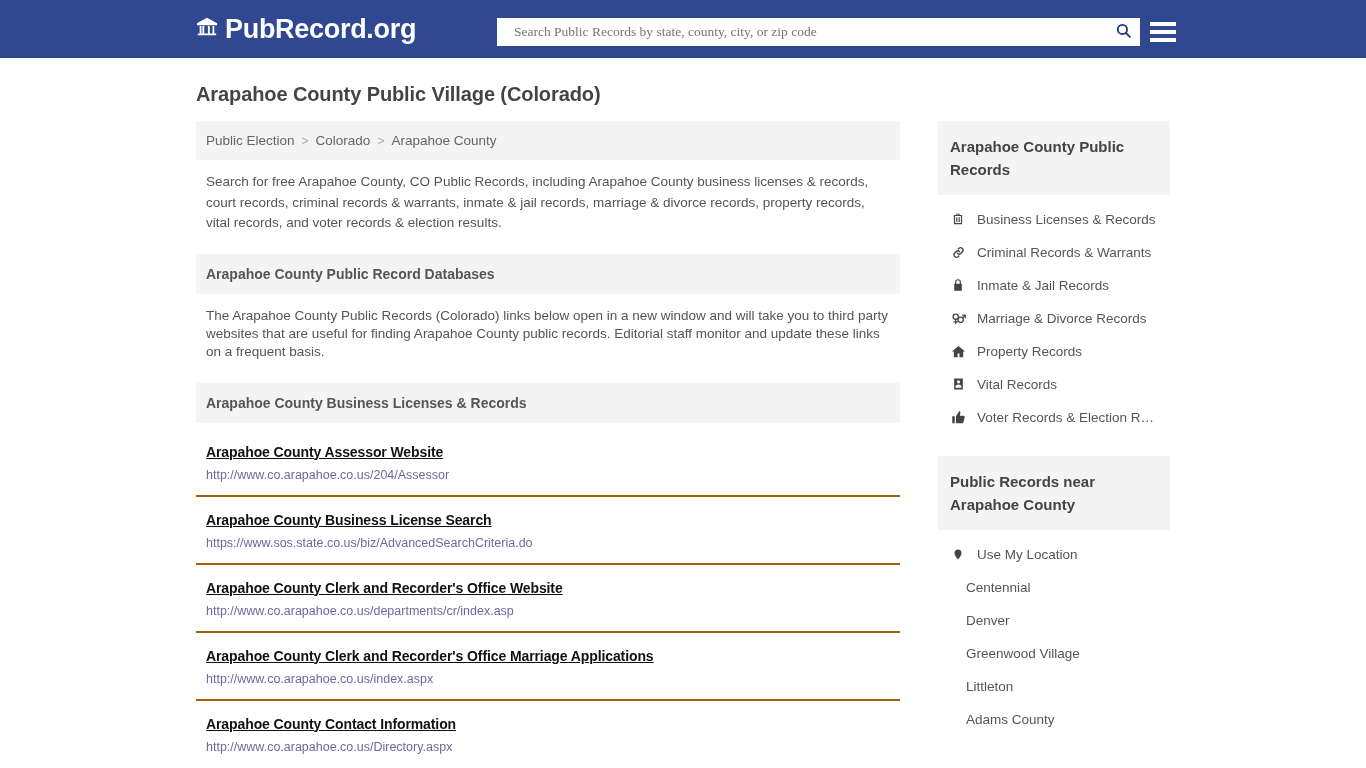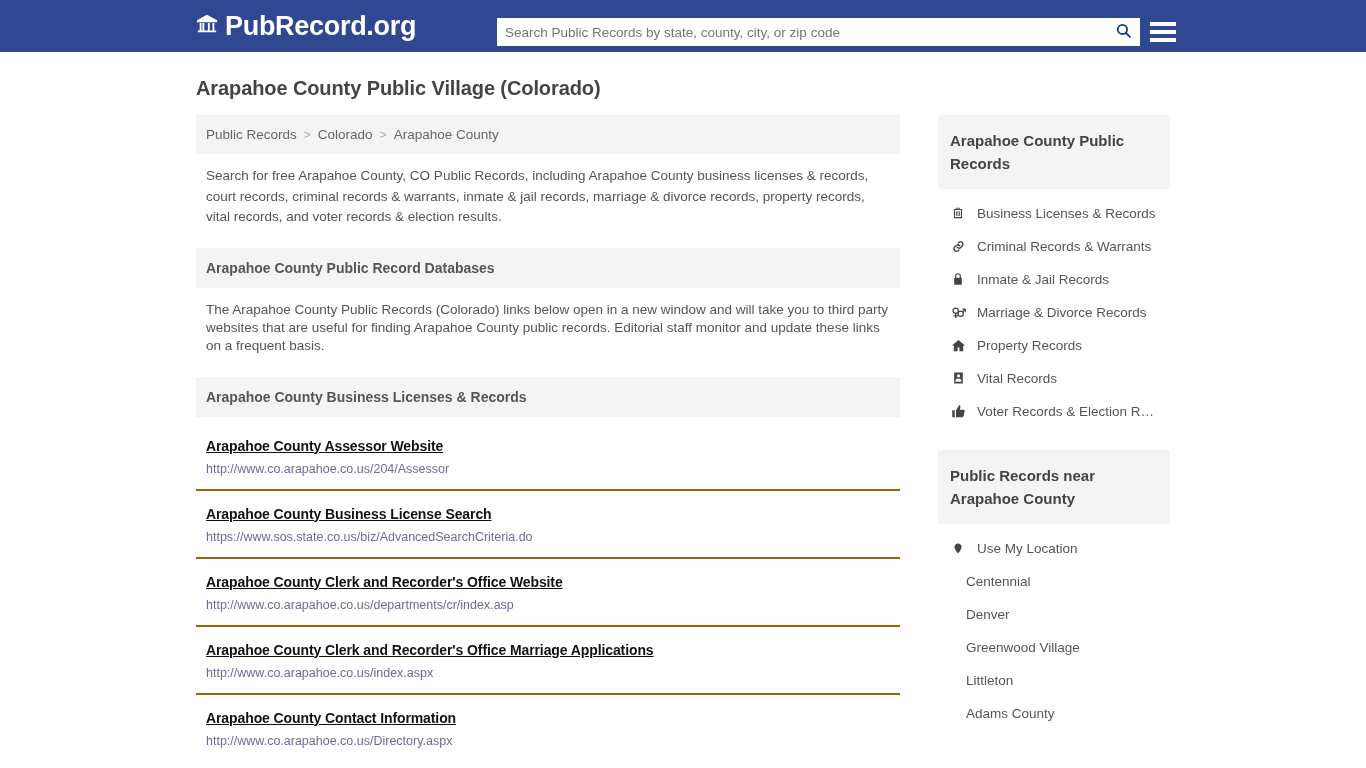--- a/index.html
+++ b/index.html
@@ -5,21 +5,21 @@
   * { box-sizing: border-box; margin: 0; padding: 0; }
   html, body {
     width: 1366px; height: 768px;
     background: #ffffff;
     font-family: "Liberation Sans", sans-serif;
     overflow: hidden;
   }
 
   
   .site-header {
-    height: 52px;
+    height: 58px;
     background: #2f4891;
     display: flex;
     align-items: center;
     position: relative;
   }
   .brand {
     display: flex;
     align-items: center;
     gap: 7px;
     margin-left: 196px;
@@ -41,22 +41,22 @@
     height: 28px;
     background: #ffffff;
     display: flex;
     align-items: center;
   }
   .search-input {
     flex: 1;
     border: 0;
     outline: 0;
     height: 100%;
-    padding: 0 8px;
-    font-family: Liberation Sans, sans-serif;
+    padding: 0 17px;
+    font-family: Liberation Serif, serif;
     font-size: 13.5px;
     color: #8b5cf6;
     background: transparent;
   }
   .search-input::placeholder { color: #757575; }
   .search-btn {
     width: 34px; height: 100%;
     border: 0; background: transparent;
     cursor: pointer;
     display: flex; align-items: center; justify-content: center;
@@ -231,21 +231,21 @@
 
 <div class="page">
 
   <h1 class="page-title">Arapahoe County Public Village (Colorado)</h1>
 
   <div class="columns">
 
     <div class="col-main">
 
       <div class="breadcrumb">
-        <a href="#">Public Records</a>
+        <a href="#">Public Election</a>
         <span class="sep">&gt;</span>
         <a href="#">Colorado</a>
         <span class="sep">&gt;</span>
         <a href="#">Arapahoe County</a>
       </div>
 
       <p class="intro">Search for free Arapahoe County, CO Public Records, including Arapahoe County business licenses &amp; records, court records, criminal records &amp; warrants, inmate &amp; jail records, marriage &amp; divorce records, property records, vital records, and voter records &amp; election results.</p>
 
       <div class="section-head">Arapahoe County Public Record Databases</div>
       <p class="section-body">The Arapahoe County Public Records (Colorado) links below open in a new window and will take you to third party websites that are useful for finding Arapahoe County public records. Editorial staff monitor and update these links on a frequent basis.</p>

